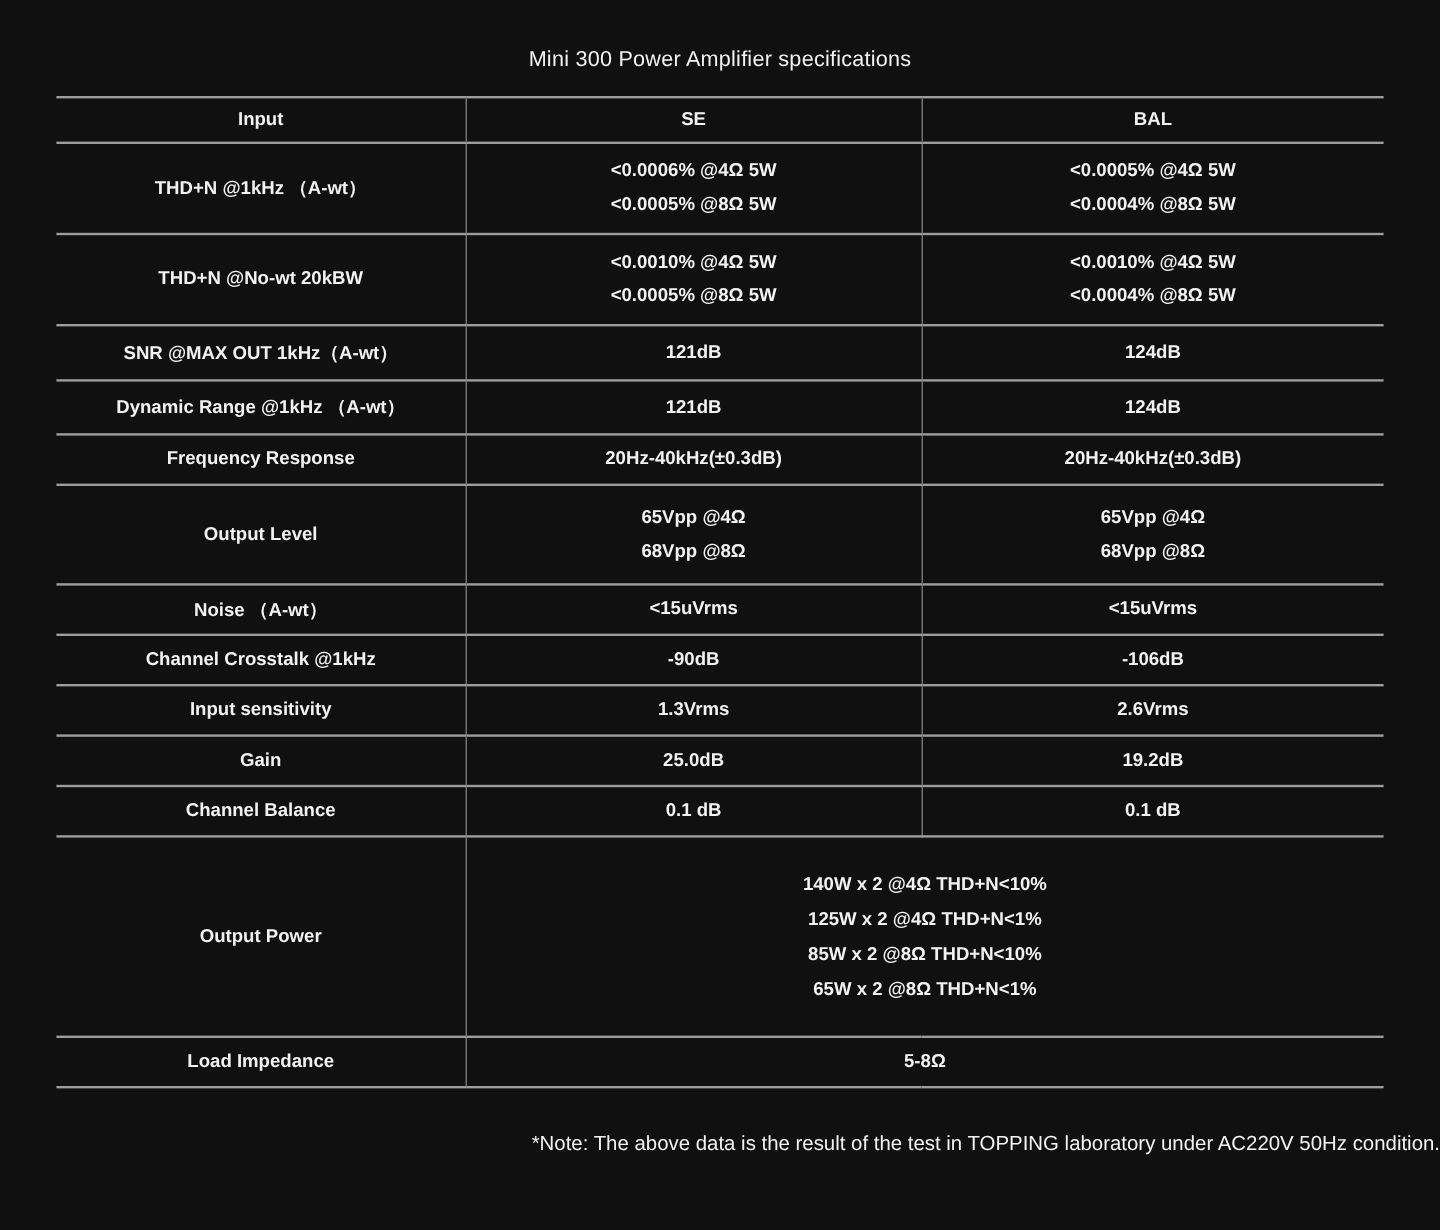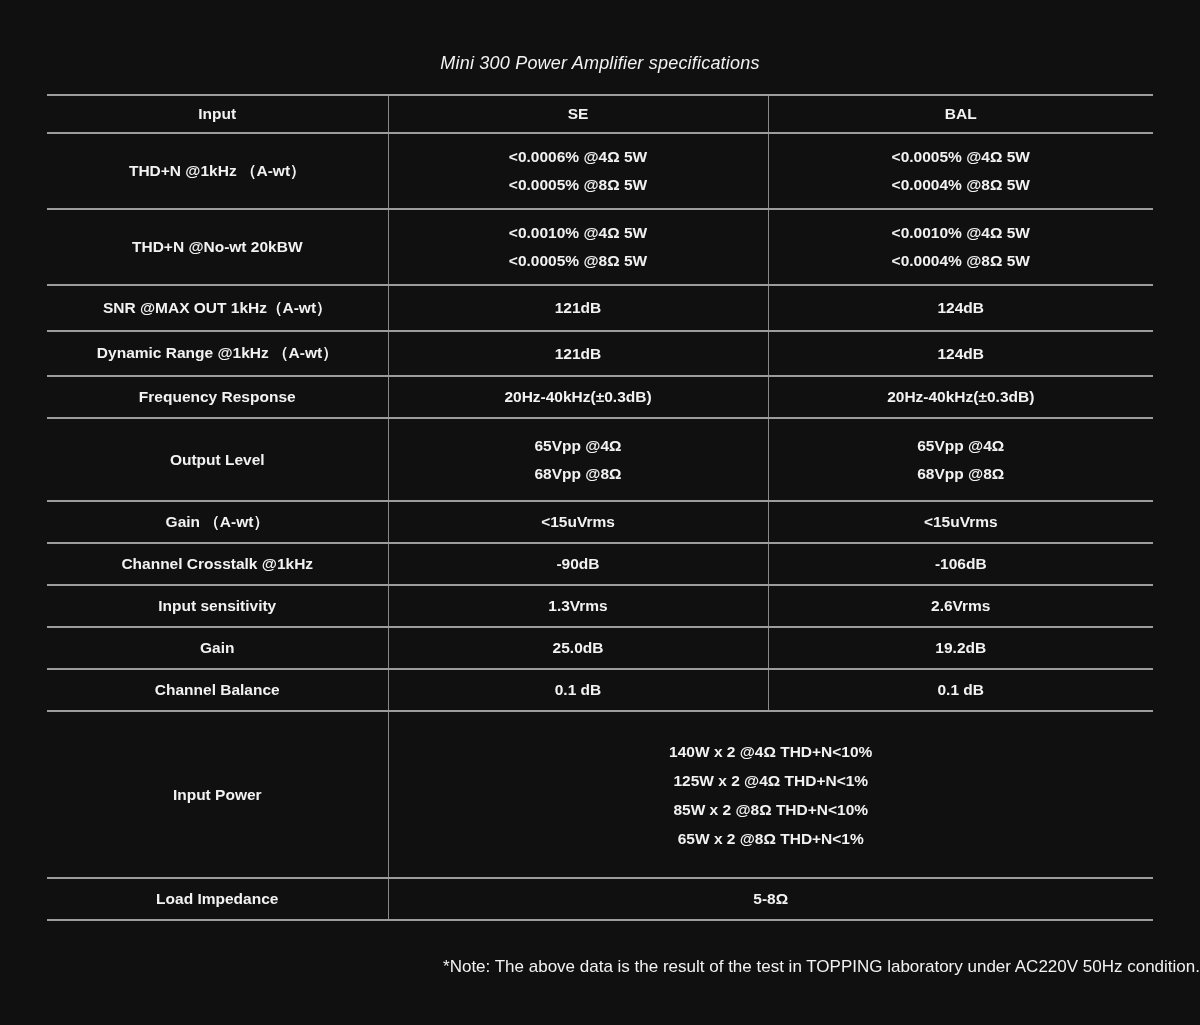--- a/index.html
+++ b/index.html
@@ -10,25 +10,24 @@
   }
   html,body{margin:0;padding:0;}
   body{
     width:1200px;height:1025px;
     background:var(--bg);
     color:var(--txt);
     font-family:"Liberation Sans", sans-serif;
     overflow:hidden;
   }
   .title{
-    padding-top:53px;
+    padding-top:39px;
     text-align:center;
     font-size:18px;
     letter-spacing:.2px;
-    font-style:italic;
   }
   table.spec{
     border-collapse:collapse;
     table-layout:fixed;
     margin:20px 0 0 47px;
     width:1106px;
     font-weight:bold;
   }
   col.c1{width:341px;}
   col.c2{width:380px;}
@@ -124,21 +123,21 @@
       <div class="ln">65Vpp @4Ω</div>
       <div class="ln">68Vpp @8Ω</div>
     </td>
     <td class="v">
       <div class="ln">65Vpp @4Ω</div>
       <div class="ln">68Vpp @8Ω</div>
     </td>
   </tr>
 
   <tr class="r-std">
-    <td>Gain （A-wt）</td>
+    <td>Noise （A-wt）</td>
     <td class="v">&lt;15uVrms</td>
     <td class="v">&lt;15uVrms</td>
   </tr>
 
   <tr class="r-std">
     <td>Channel Crosstalk @1kHz</td>
     <td class="v">-90dB</td>
     <td class="v">-106dB</td>
   </tr>
 
@@ -154,21 +153,21 @@
     <td class="v">19.2dB</td>
   </tr>
 
   <tr class="r-std">
     <td>Channel Balance</td>
     <td class="v">0.1 dB</td>
     <td class="v">0.1 dB</td>
   </tr>
 
   <tr class="r-pwr">
-    <td>Input Power</td>
+    <td>Output Power</td>
     <td class="v" colspan="2">
       <div class="lnp">140W x 2 @4Ω THD+N&lt;10%</div>
       <div class="lnp">125W x 2 @4Ω THD+N&lt;1%</div>
       <div class="lnp">85W x 2 @8Ω THD+N&lt;10%</div>
       <div class="lnp">65W x 2 @8Ω THD+N&lt;1%</div>
     </td>
   </tr>
 
   <tr class="r-std last">
     <td>Load Impedance</td>

